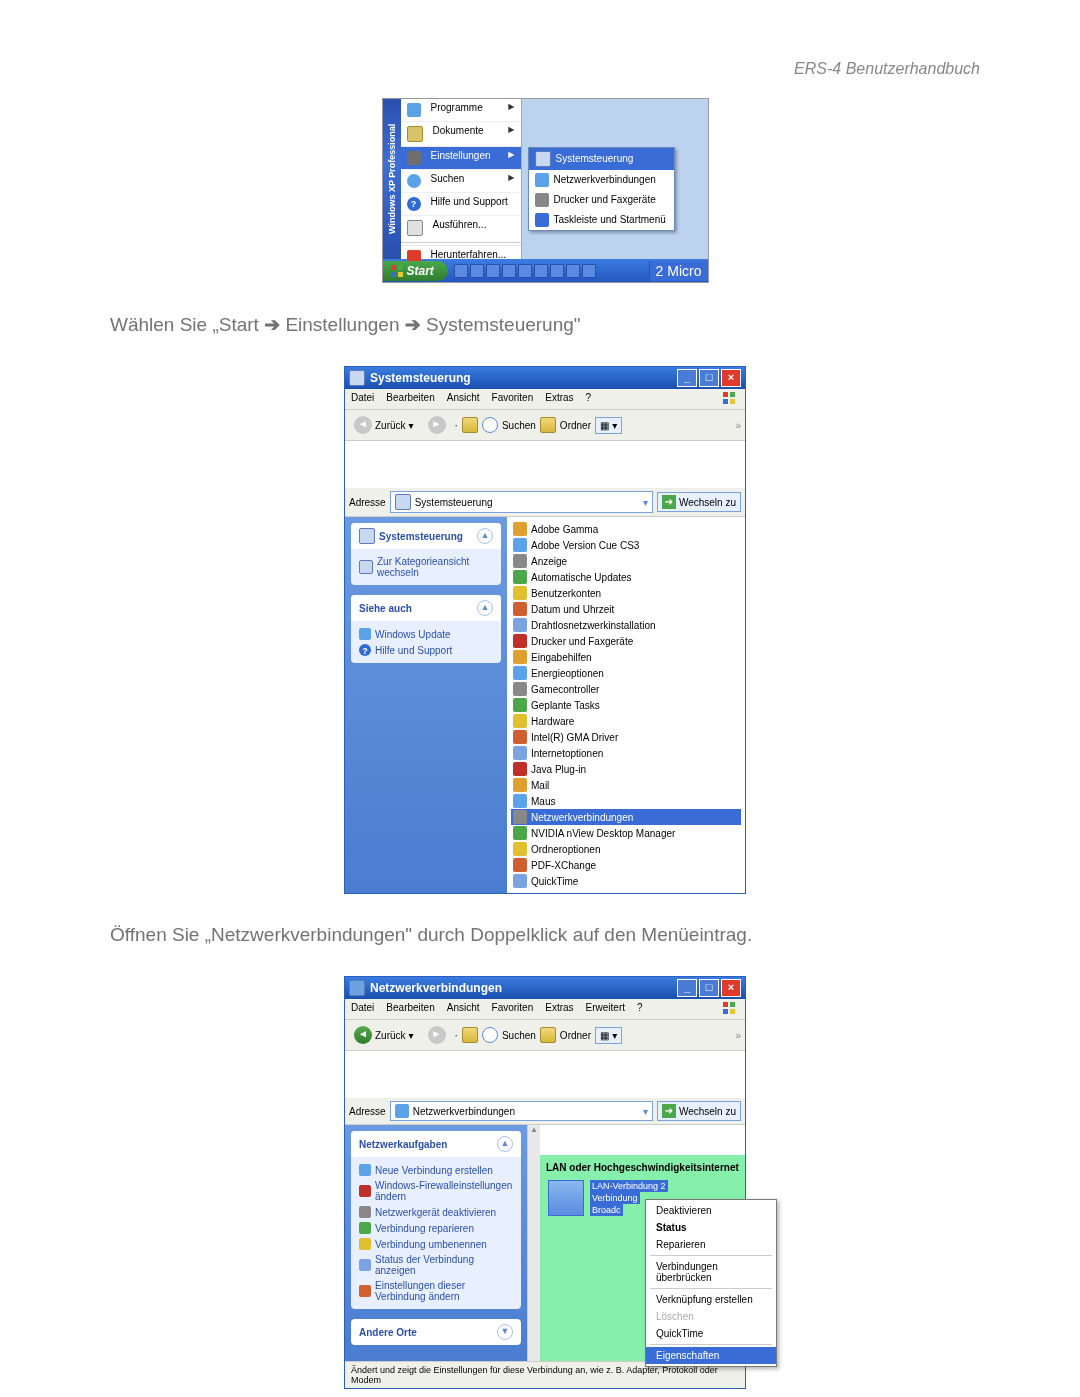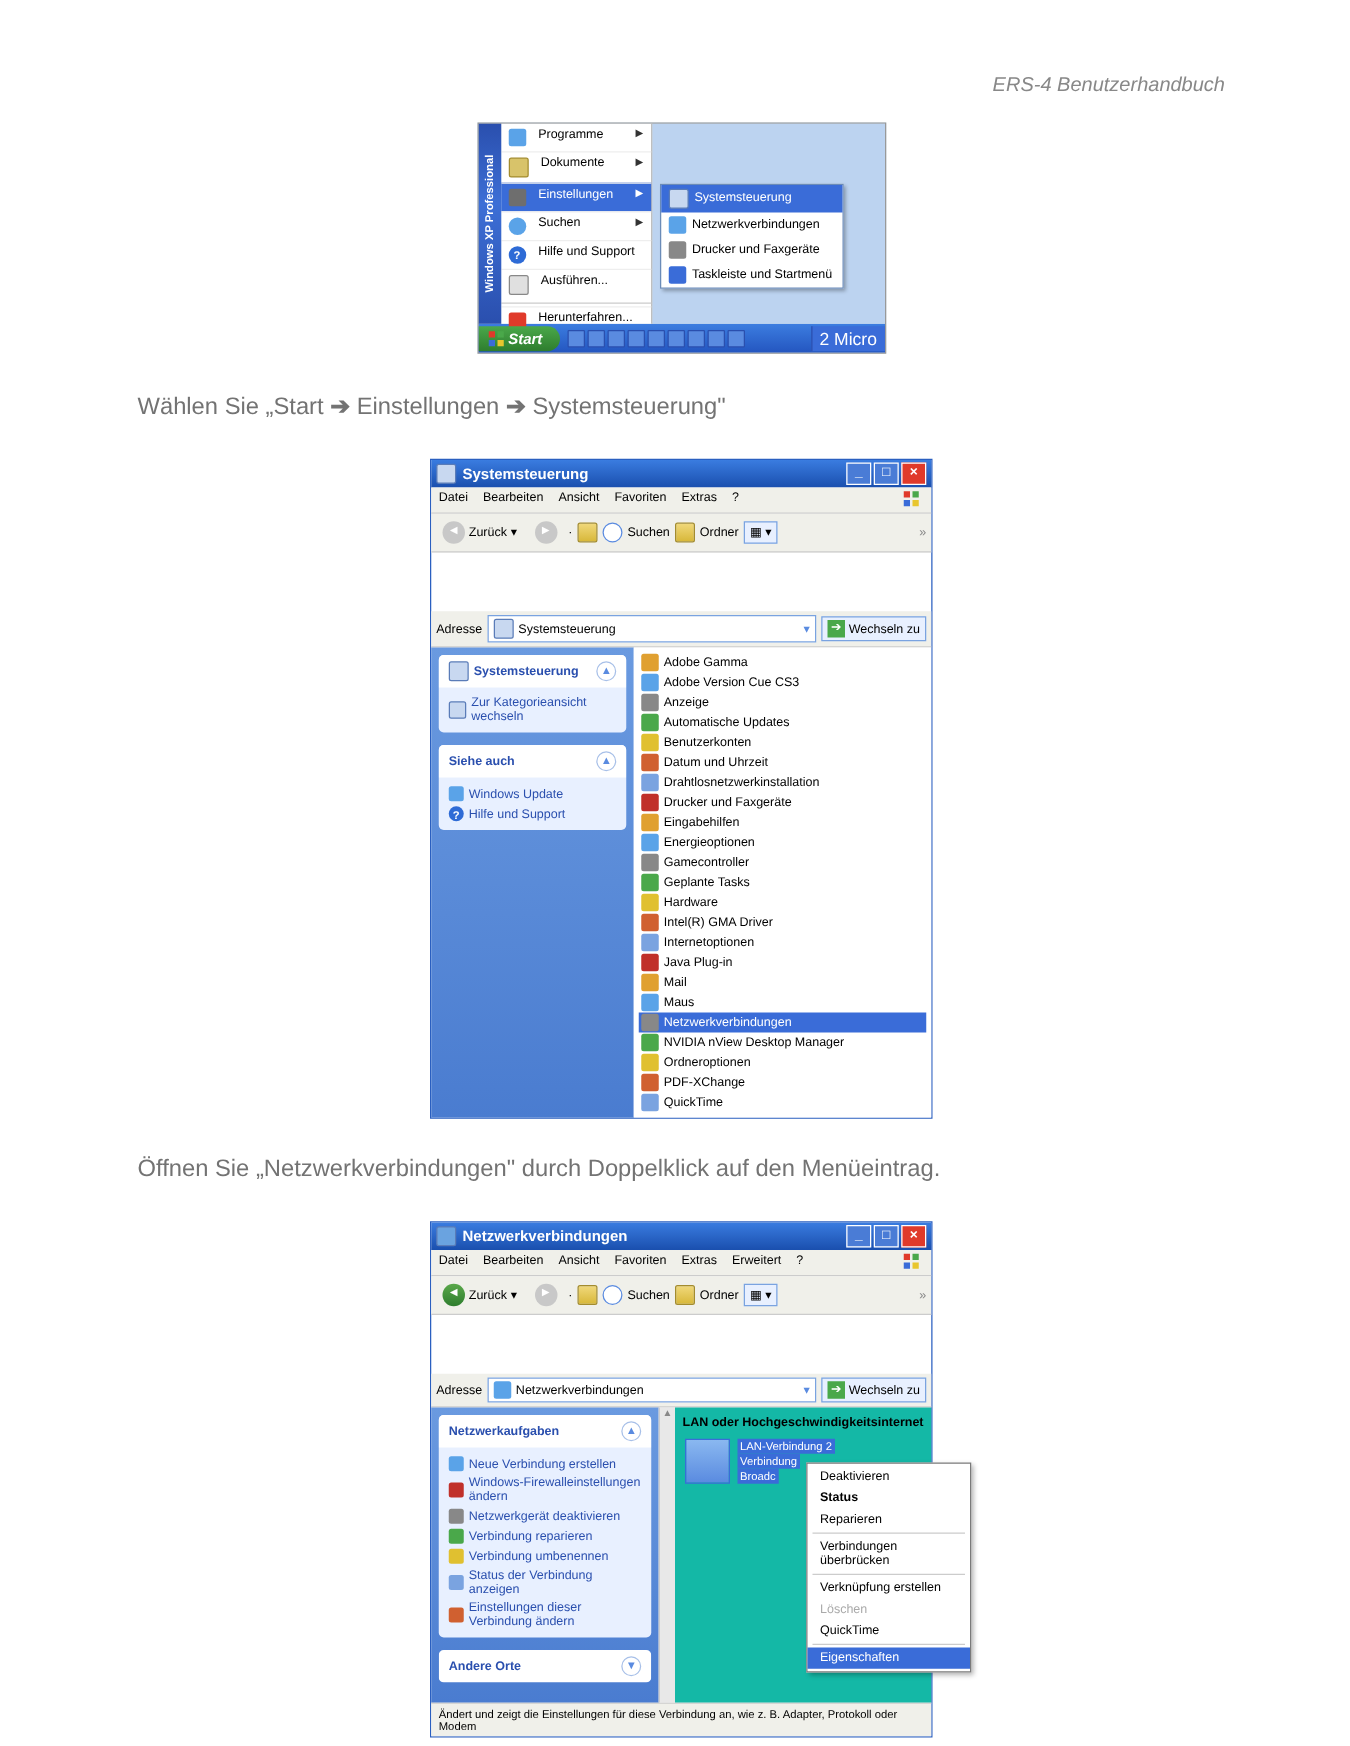--- a/index.html
+++ b/index.html
@@ -266,21 +266,21 @@
   
   .shot3 {
     width: 400px;
     background:#fff;
     border:1px solid #2a5fc0;
     font-size:10px;
   }
   .shot3 .titlebar .tb-icon{ background:#6aa3e0;}
   .body3{ display:flex; }
   .sidepanel3{ width:170px; background:linear-gradient(#6a9ae0,#4a7cd0); padding:6px;}
-  .main3{ flex:1; background:#14b8a6; padding:4px; position:relative;}
+  .main3{ flex:1; background:#86efac; padding:4px; position:relative;margin-top:30px;}
   .section-h{ font-weight:bold; padding:3px 2px; }
   .lan-item{ display:flex; gap:6px; padding:4px;}
   .lan-icon{ width:34px;height:34px;background:linear-gradient(#8ab8f0,#5a8be0);border:1px solid #3a6cd8;}
   .lan-labels{ font-size:9px;}
   .lan-labels .sel{ background:#3a6cd8;color:#fff;padding:1px 2px;display:inline-block;}
   .ctx-menu{
     position:absolute; left:105px; top:44px;
     width:130px; background:#fff; border:1px solid #7a7a7a;
     box-shadow:2px 2px 4px rgba(0,0,0,.3);
     padding:2px 0;

